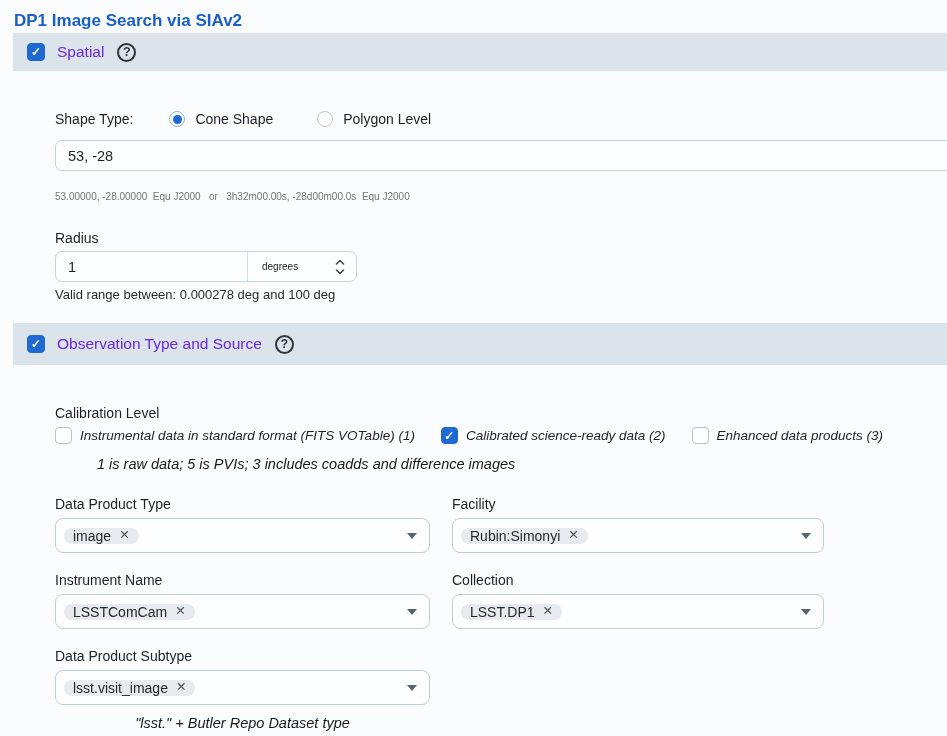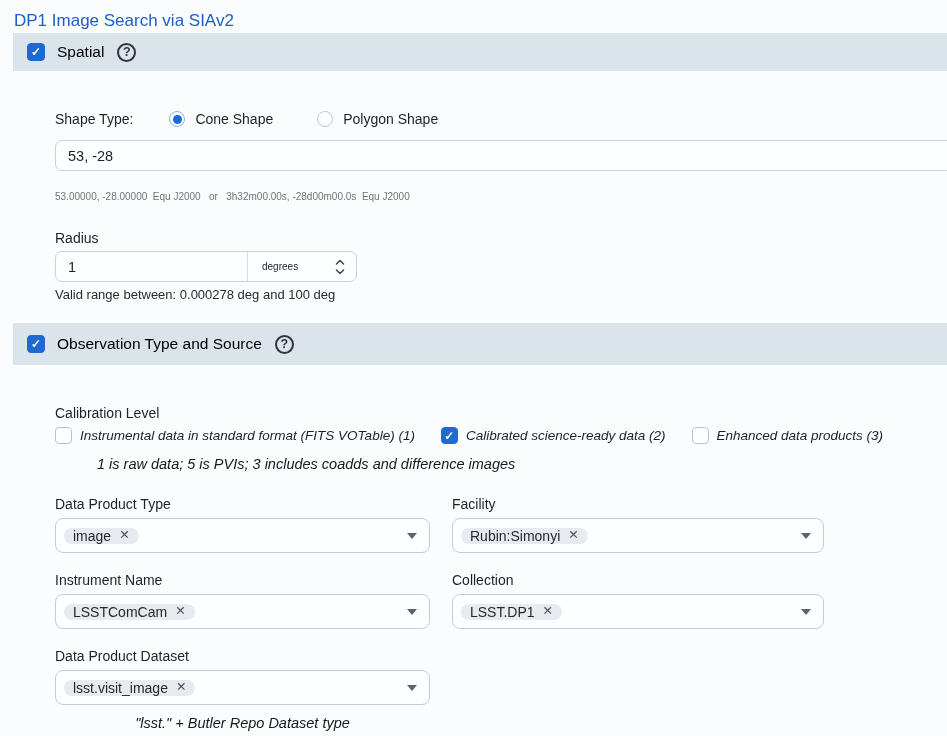--- a/index.html
+++ b/index.html
@@ -6,36 +6,36 @@
   html,body { width:947px; height:736px; overflow:hidden; }
   body {
     font-family:"Liberation Sans", sans-serif;
     background:#fbfcfe;
     color:#1b2127;
     font-size:14px;
   }
   .page-title {
     padding:11px 0 0 14px;
     font-size:17px;
-    font-weight:normal;
+    font-weight:bold;
     color:#1a5fc7;
     height:33px;
   }
   
   .section-bar {
     margin-left:13px;
     height:38px;
     background:#dbe3eb;
     display:flex;
     align-items:center;
     padding-left:14px;
   }
   .section-bar.obs { height:42px; margin-top:21px; }
   .section-title {
-    color:#000000;
+    color:#6d28d9;
     font-size:15.5px;
     margin-left:12px;
   }
   .help {
     margin-left:13px;
     width:19px; height:19px;
     border:2px solid #2f3439;
     border-radius:50%;
     color:#2f3439;
     font-size:12.5px; font-weight:bold;
@@ -197,21 +197,21 @@
   <div class="shape-row">
     <span class="shape-label">Shape Type:</span>
     <span class="radio-group">
       <span class="radio selected">
           <span class="dot"></span>
         </span>
       <span class="rlabel">Cone Shape</span>
     </span>
     <span class="radio-group">
       <span class="radio"></span>
-      <span class="rlabel">Polygon Shape</span>
+      <span class="rlabel">Polygon Level</span>
     </span>
   </div>
 
   <input class="pos-input" type="text" value="53, -28" style="">
 
   <div class="pos-hint">53.00000, -28.00000  Equ J2000   or   3h32m00.00s, -28d00m00.0s  Equ J2000</div>
 
   <div class="radius-label">Radius</div>
   <div class="radius-group">
     <input class="radius-input" type="text" value="1" style="">
@@ -293,21 +293,21 @@
       <div class="flabel">Collection</div>
       <div class="combo">
         <span class="chip">
           <span>LSST.DP1</span>
           <span class="chip-x">✕</span>
         </span>
         <span class="arrow"></span>
       </div>
     </div>
     <div class="field">
-      <div class="flabel">Data Product Dataset</div>
+      <div class="flabel">Data Product Subtype</div>
       <div class="combo">
         <span class="chip">
           <span>lsst.visit_image</span>
           <span class="chip-x">✕</span>
         </span>
         <span class="arrow"></span>
       </div>
     </div>
   </div>
 

